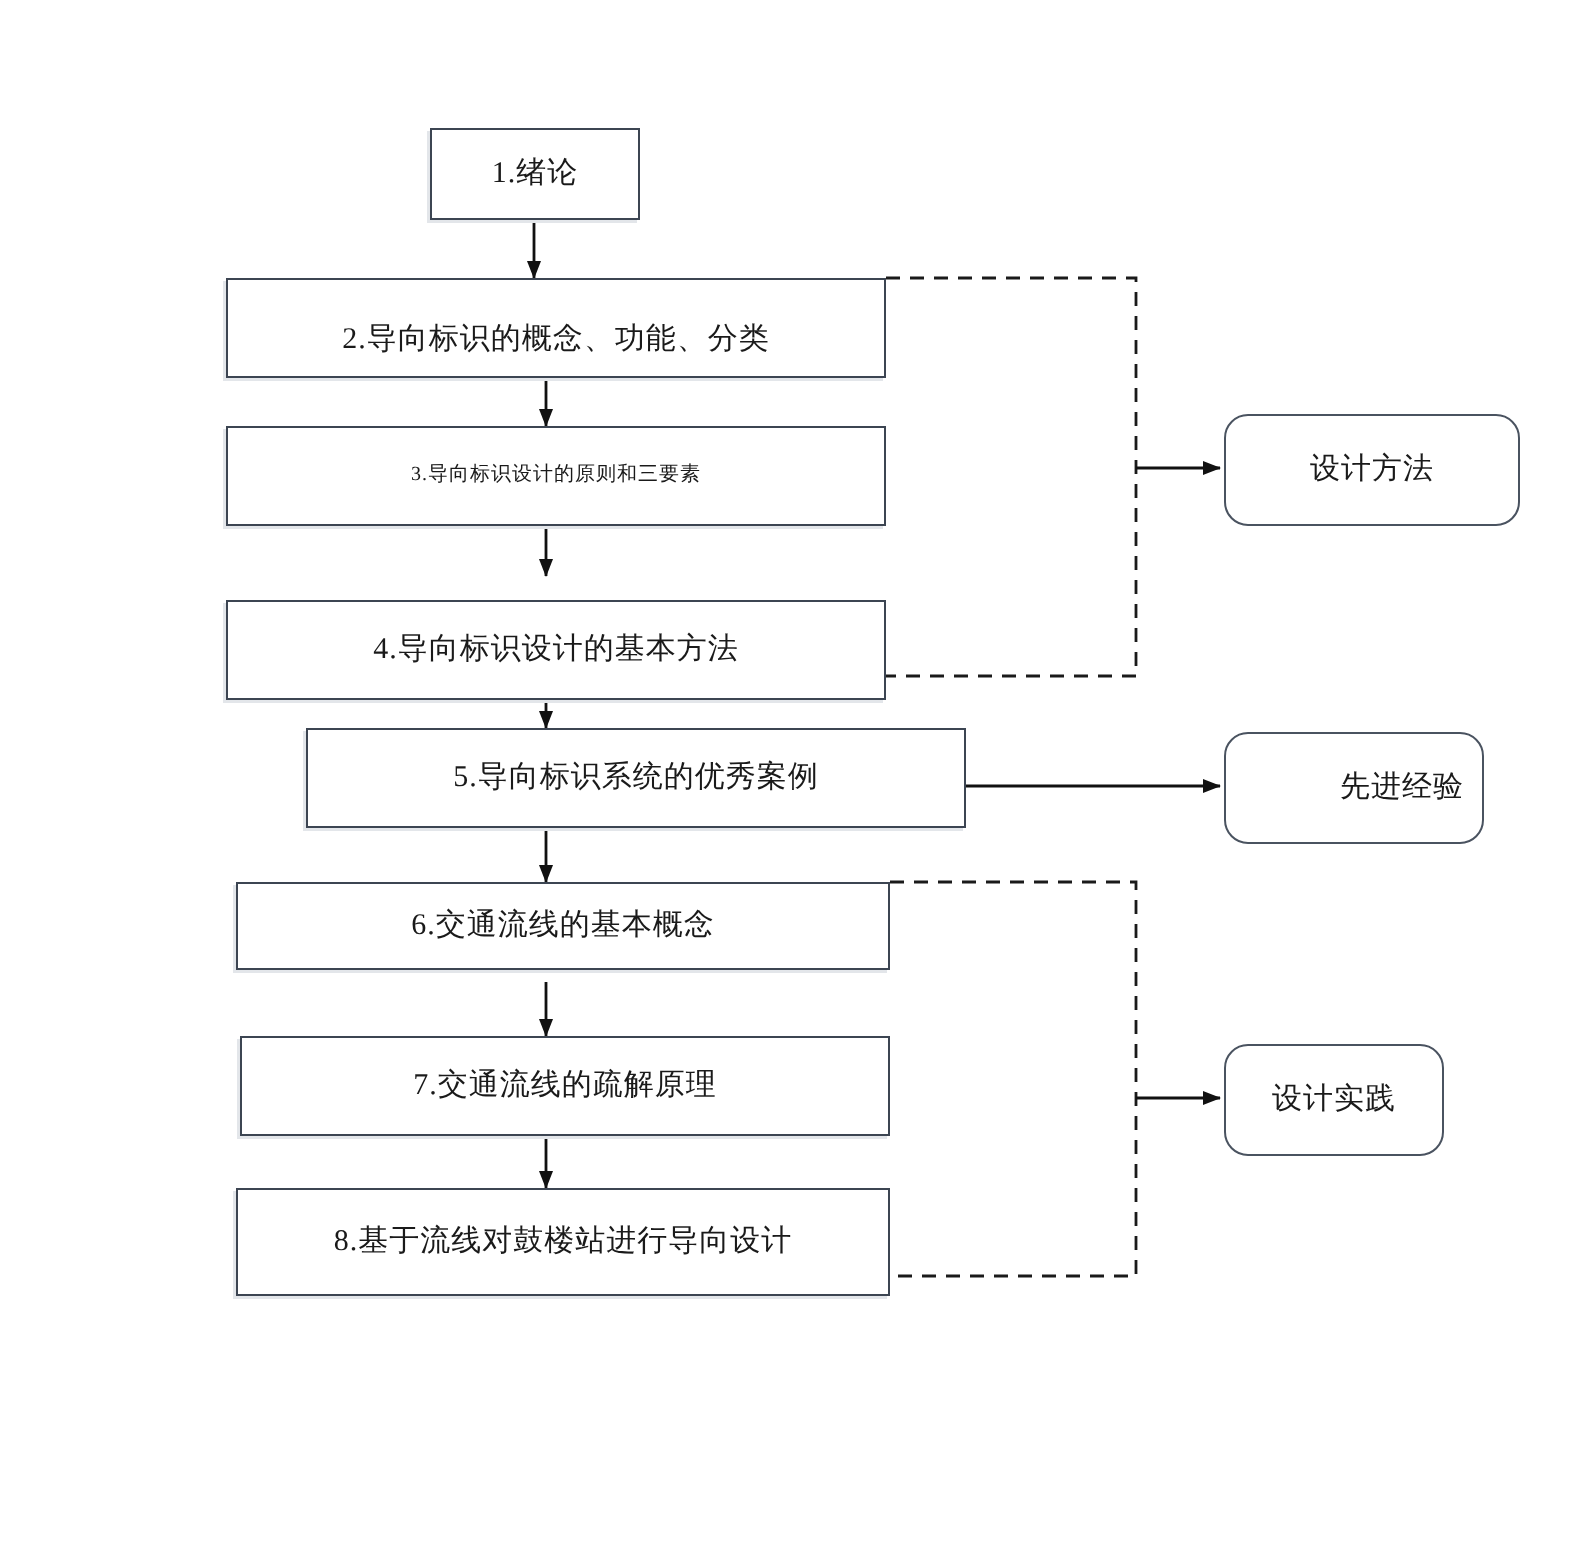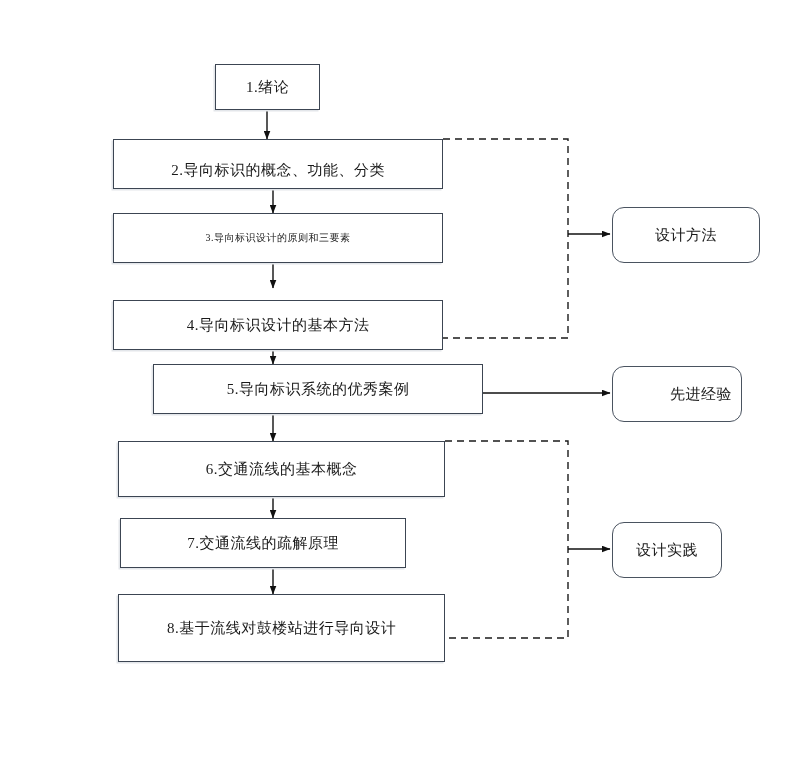--- a/index.html
+++ b/index.html
@@ -89,27 +89,27 @@
       </div>
       <div class="node" style="left: 113px; top: 213px; width: 330px; height: 50px;">
         <span class="node-label" style="font-size: 10px;">3.导向标识设计的原则和三要素</span>
       </div>
       <div class="node" style="left: 113px; top: 300px; width: 330px; height: 50px;">
         <span class="node-label" style="font-size: 15px;">4.导向标识设计的基本方法</span>
       </div>
       <div class="node" style="left: 113px; top: 364px; width: 330px; height: 50px; margin-left: 40px;">
         <span class="node-label" style="font-size: 15px;">5.导向标识系统的优秀案例</span>
       </div>
-      <div class="node" style="left: 118px; top: 441px; width: 327px; height: 56px;">
+      <div class="node" style="left: 118px; top: 441px; width: 327px; height: 44px;">
         <span class="node-label" style="font-size: 15px;">6.交通流线的基本概念</span>
       </div>
-      <div class="node" style="left: 120px; top: 518px; width: 286px; height: 50px;">
+      <div class="node" style="left: 120px; top: 518px; width: 325px; height: 50px;">
         <span class="node-label" style="font-size: 15px;">7.交通流线的疏解原理</span>
       </div>
-      <div class="node" style="left: 118px; top: 594px; width: 327px; height: 68px;">
+      <div class="node" style="left: 118px; top: 594px; width: 327px; height: 54px;">
         <span class="node-label" style="font-size: 15px;">8.基于流线对鼓楼站进行导向设计</span>
       </div>
     </div>
   <div id="outcome-layer">
       <div class="node rounded" style="left: 612px; top: 207px; width: 148px; height: 56px;">
         <span class="node-label" style="font-size: 15px;">设计方法</span>
       </div>
       <div class="node rounded" style="left: 612px; top: 366px; width: 130px; height: 56px; padding-left: 48px;">
         <span class="node-label" style="font-size: 15px;">先进经验</span>
       </div>

